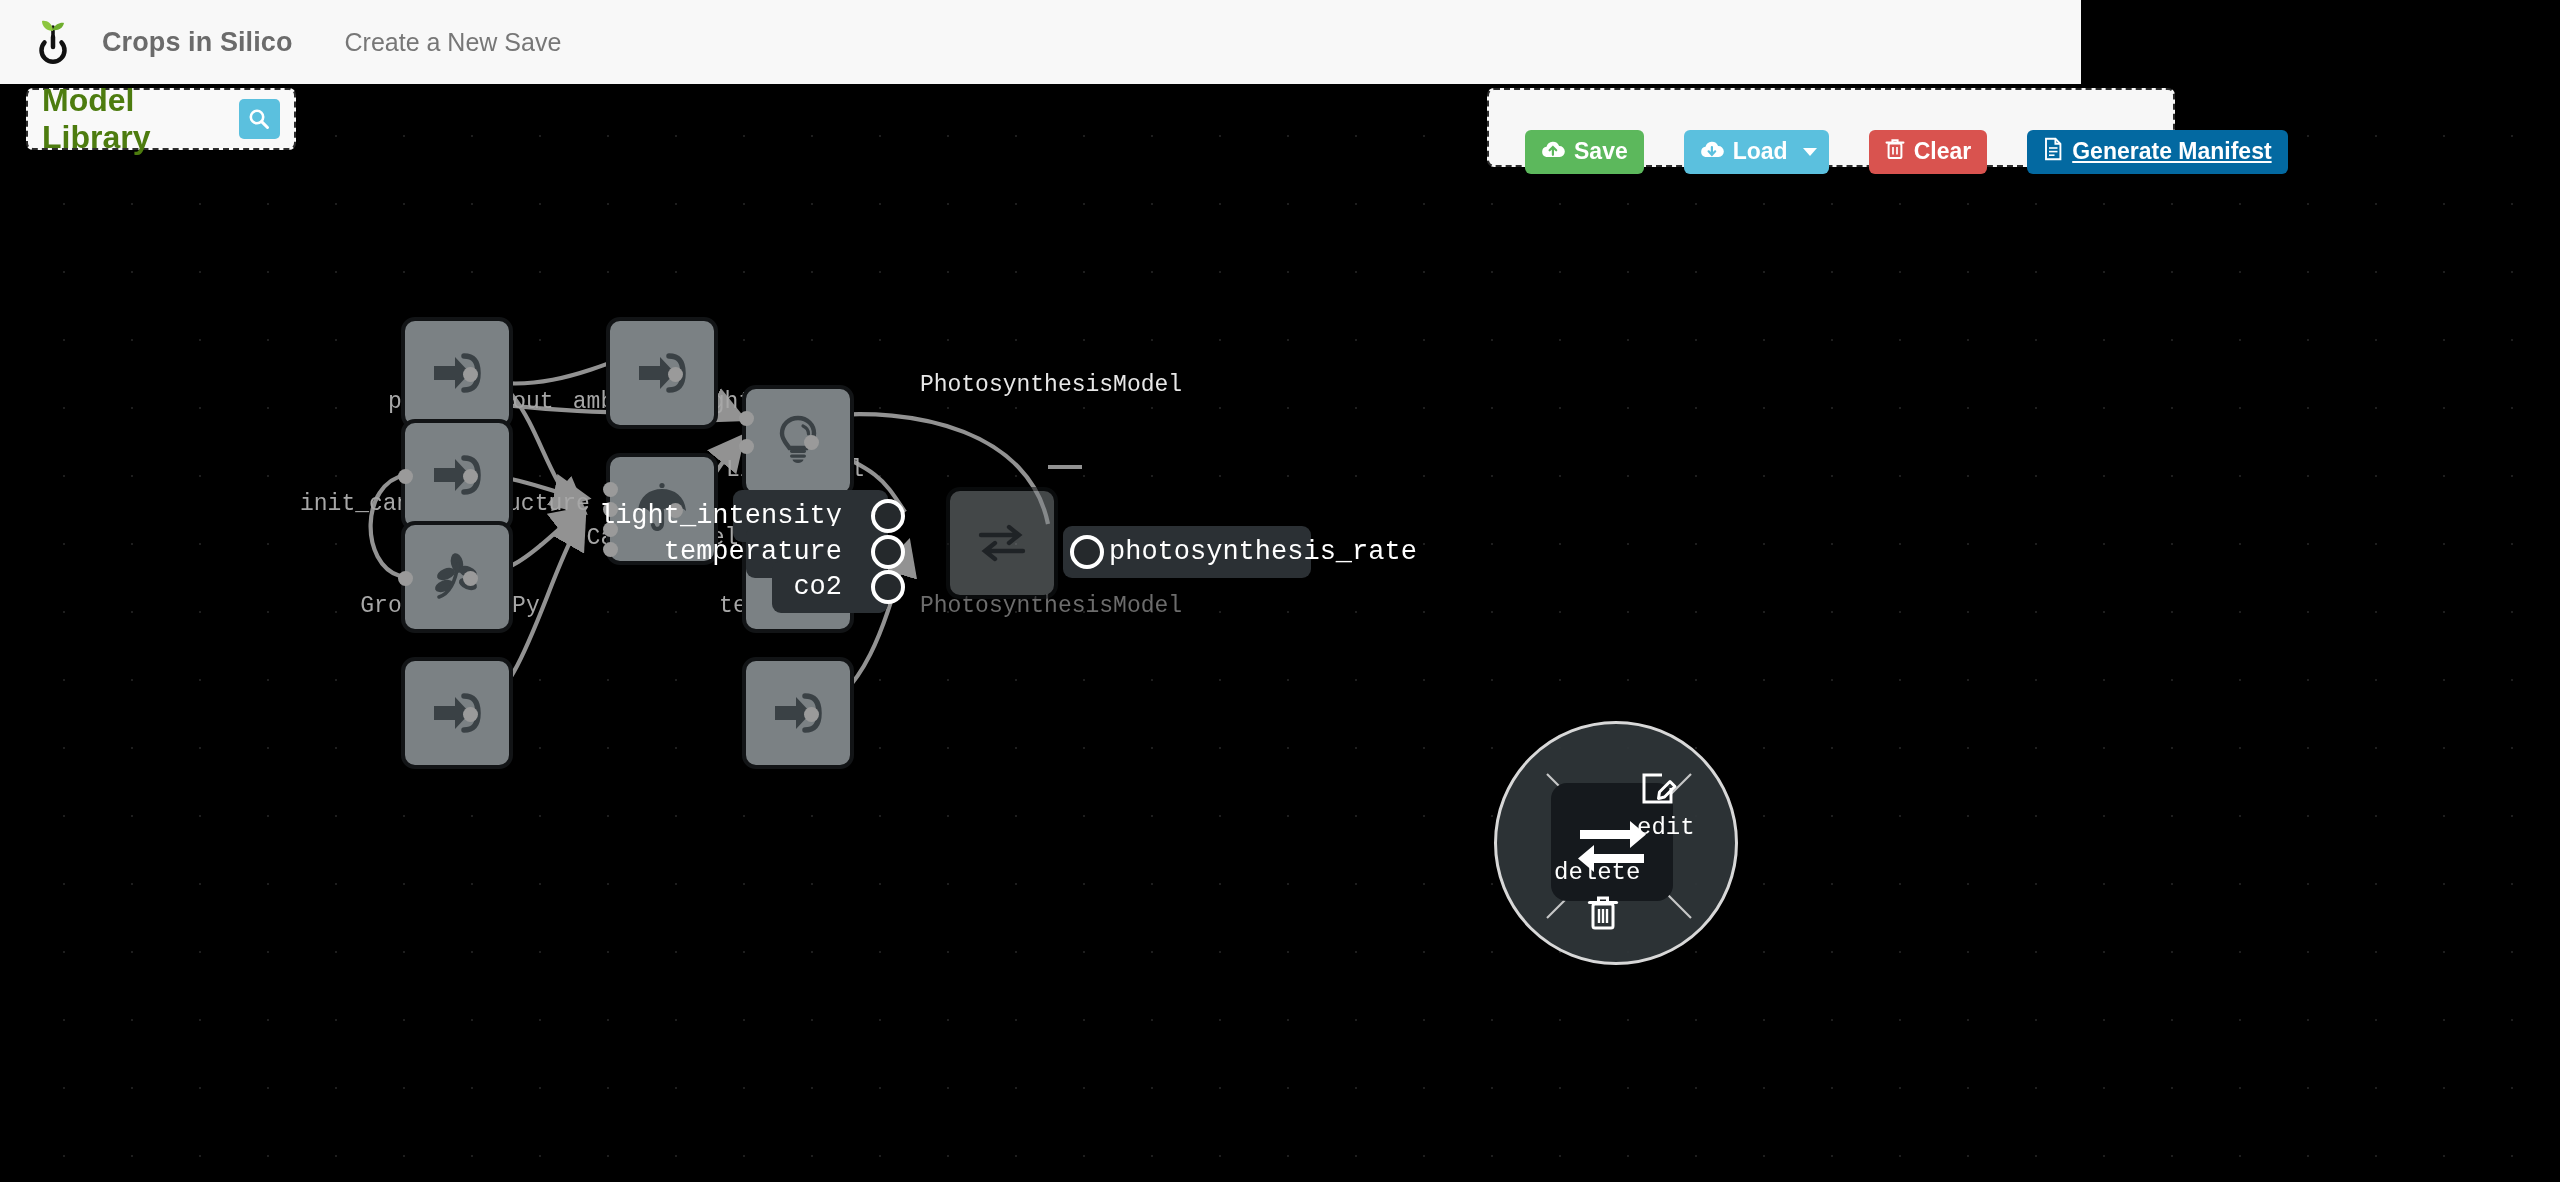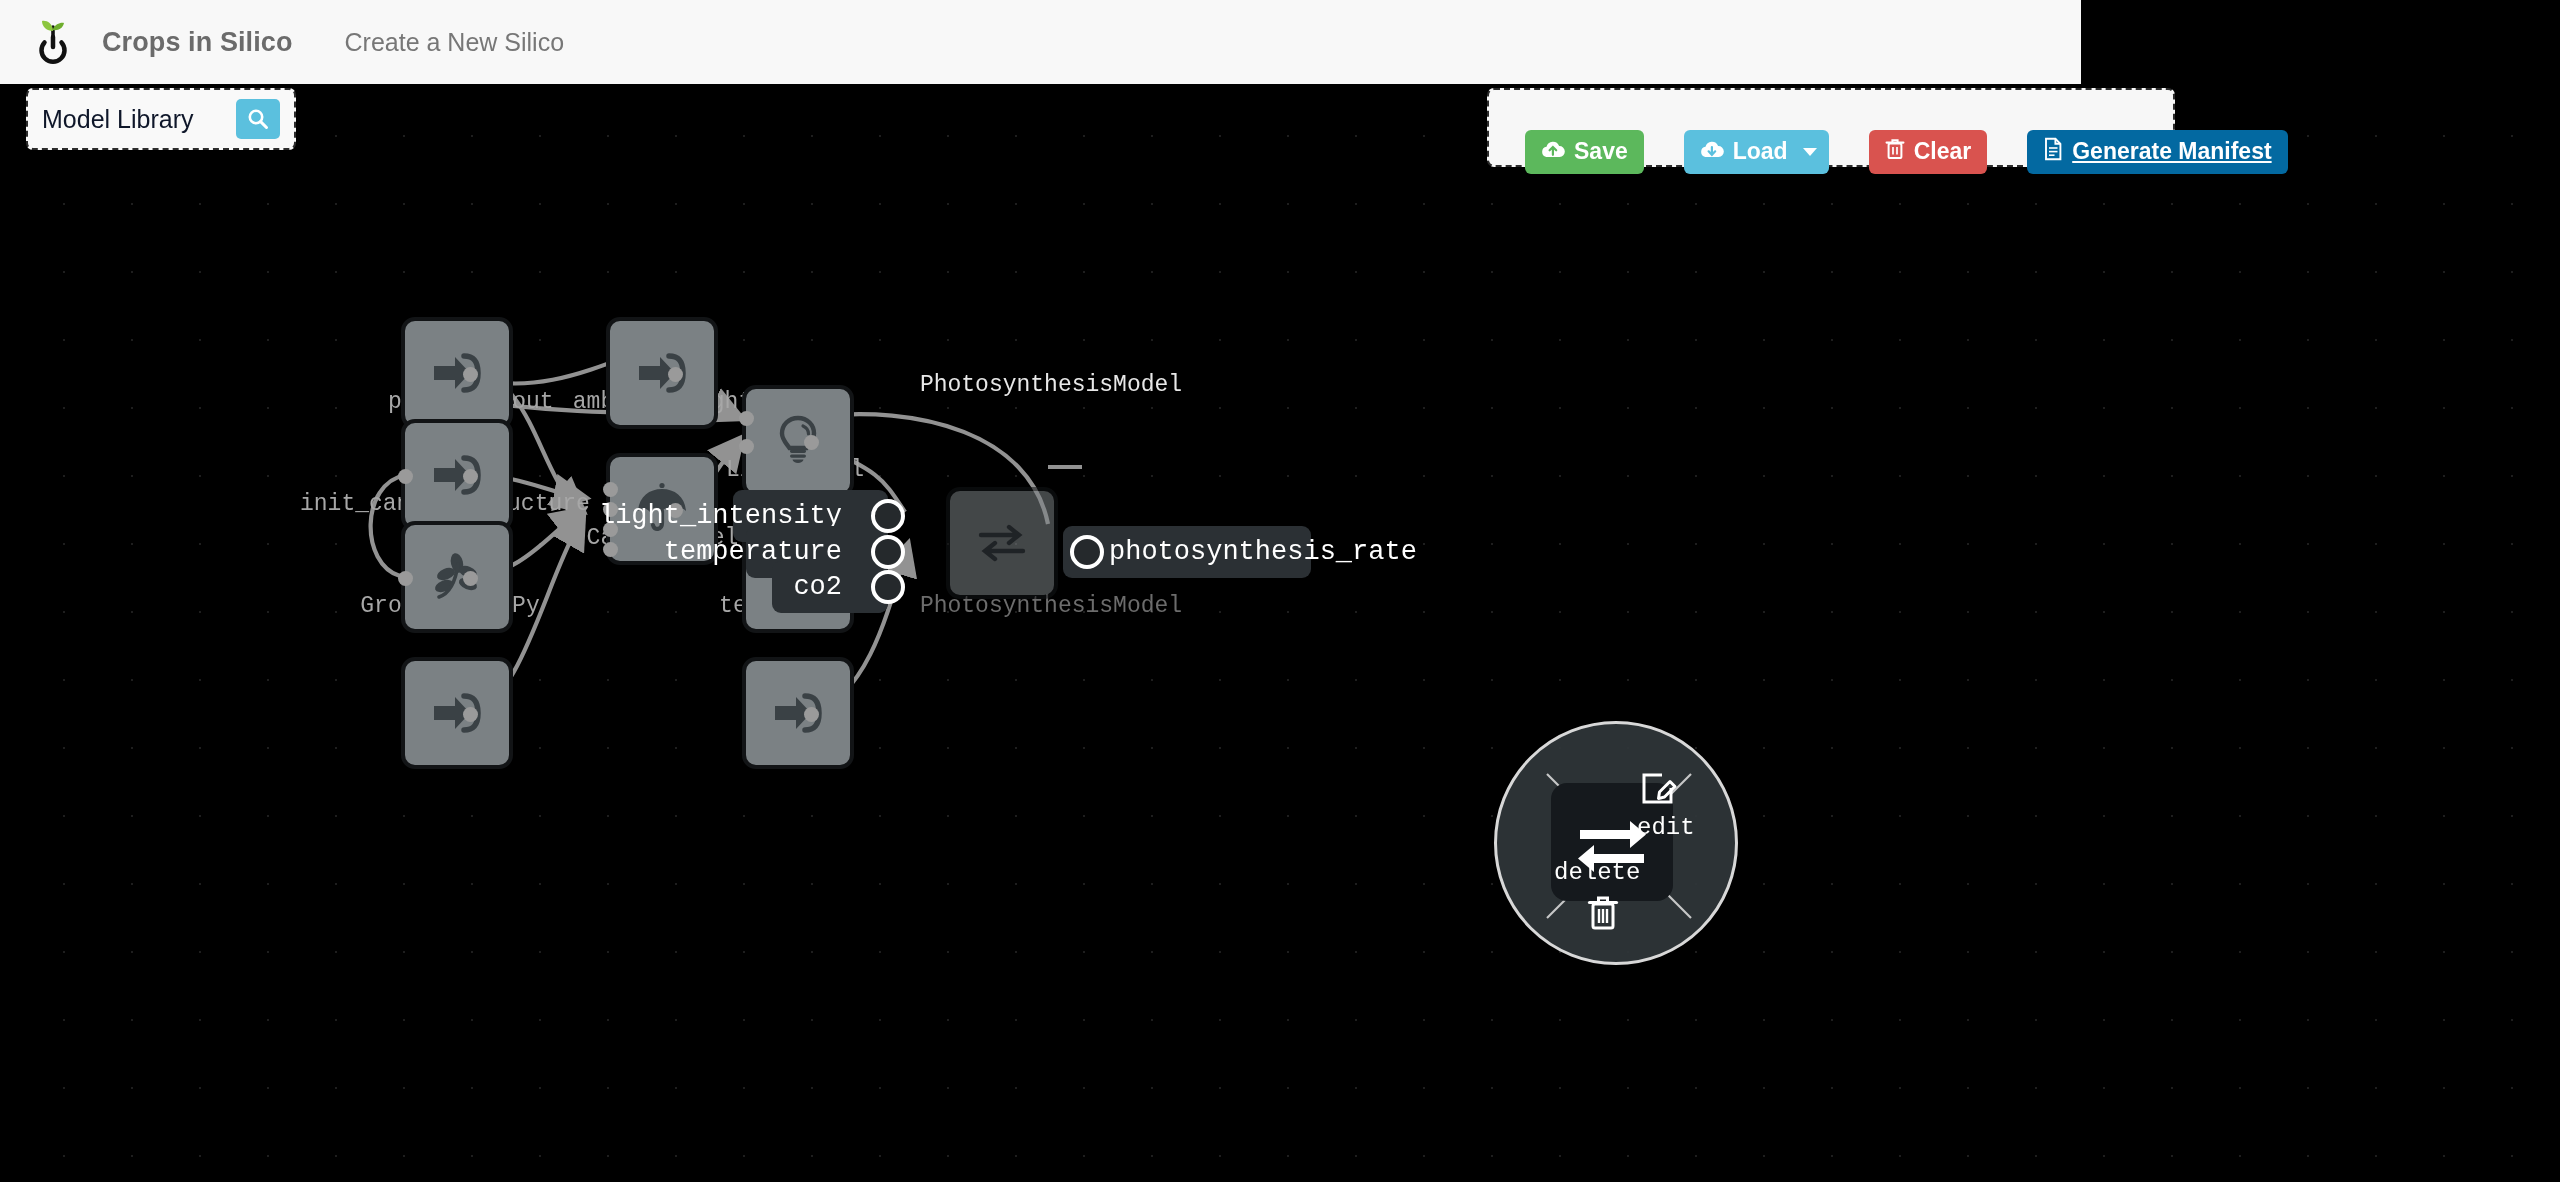--- a/index.html
+++ b/index.html
@@ -50,21 +50,21 @@
   #model-library {
     position: absolute; left: 26px; top: 88px;
     width: 270px; height: 62px;
     background: #f9f9f9;
     border: 2px dashed #2c2c2c;
     border-radius: 7px;
     display: flex; align-items: center;
     padding: 0 14px;
     z-index: 45;
   }
-  #model-library-title { font-size: 25px; color: #0f172a; }
+  #model-library-title { font-size: 32px; color: #4d7c0f; font-weight: bold; }
   #library-search-btn {
     margin-left: auto;
     width: 44px; height: 40px;
     background: #5bc0de; border-radius: 5px;
     display: flex; align-items: center; justify-content: center;
     cursor: pointer;
   }
 
   
   #toolbar {
@@ -198,21 +198,21 @@
   <div id="logo-wrap">
     <svg id="logo-svg" width="44" height="48" viewBox="0 0 44 48">
       <path d="M22 20 L22 9" stroke="#111" stroke-width="3.6" fill="none" stroke-linecap="round"></path>
       <path d="M22 13 C22 5, 15 2, 11 3 C11 9, 16 13, 22 13 Z" fill="#8cc63f"></path>
       <path d="M22 11 C24 6, 30 4, 33 5 C32 10, 27 13, 22 12 Z" fill="#6fae2e"></path>
       <path d="M22 19 L22 29" stroke="#111" stroke-width="4.5" stroke-linecap="round" fill="none"></path>
       <path d="M13.5 24.5 A11.5 11.5 0 1 0 30.5 24.5" stroke="#111" stroke-width="4.5" fill="none" stroke-linecap="round"></path>
     </svg>
   </div>
   <div id="brand-title">Crops in Silico</div>
-  <div id="nav-create">Create a New Silico</div>
+  <div id="nav-create">Create a New Save</div>
 
 </div>
 
 <div id="model-library">
   <span id="model-library-title">Model Library</span>
   <span id="library-search-btn">
     <svg width="24" height="24" viewBox="0 0 24 24">
       <circle cx="10" cy="10" r="6.2" fill="none" stroke="#fff" stroke-width="2.6"></circle>
       <line x1="14.6" y1="14.6" x2="20.5" y2="20.5" stroke="#fff" stroke-width="3" stroke-linecap="round"></line>
     </svg>

